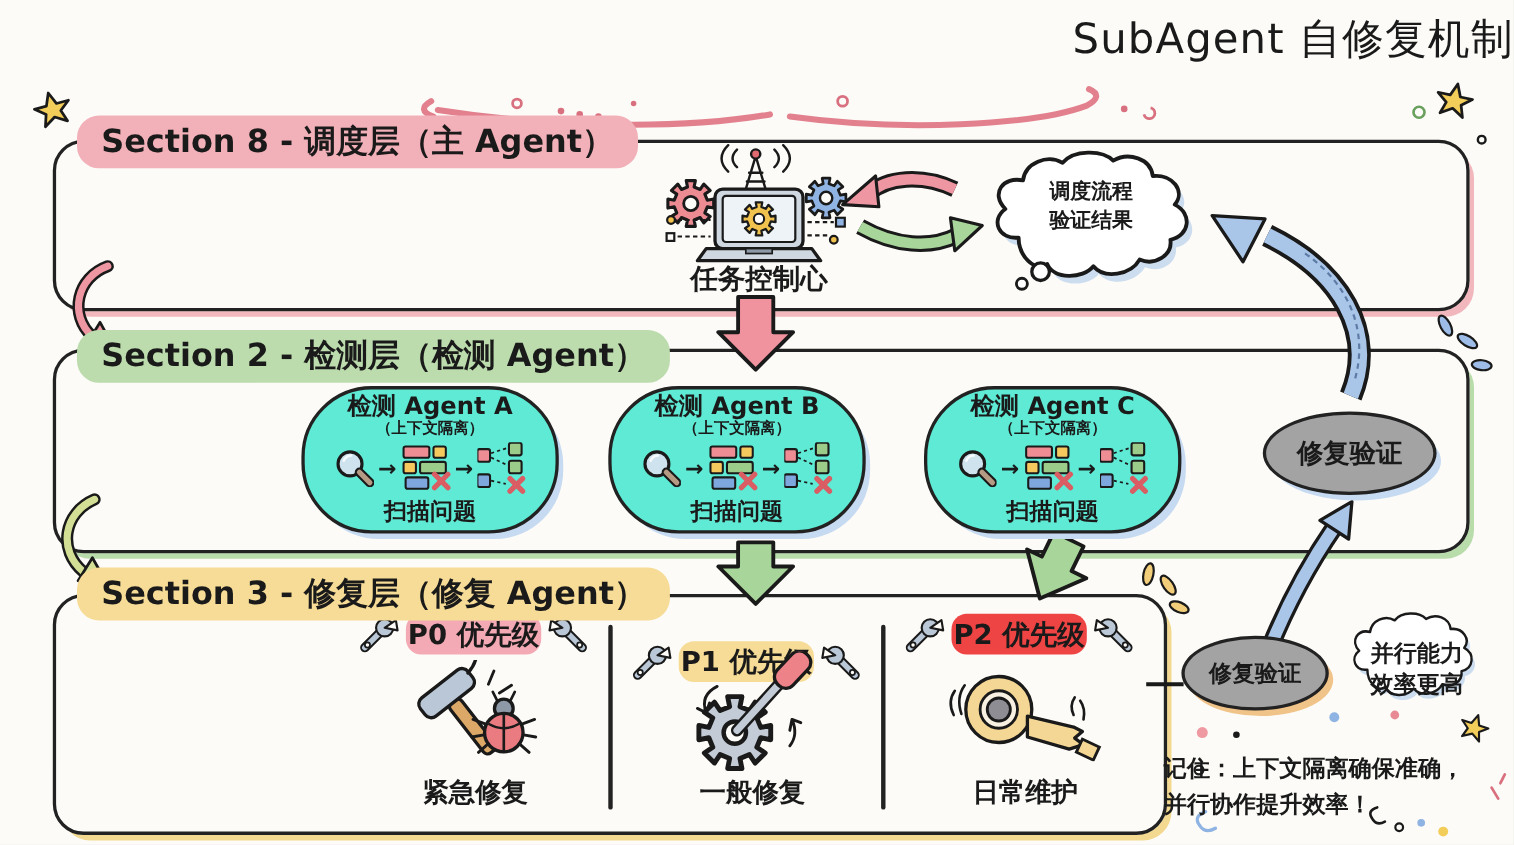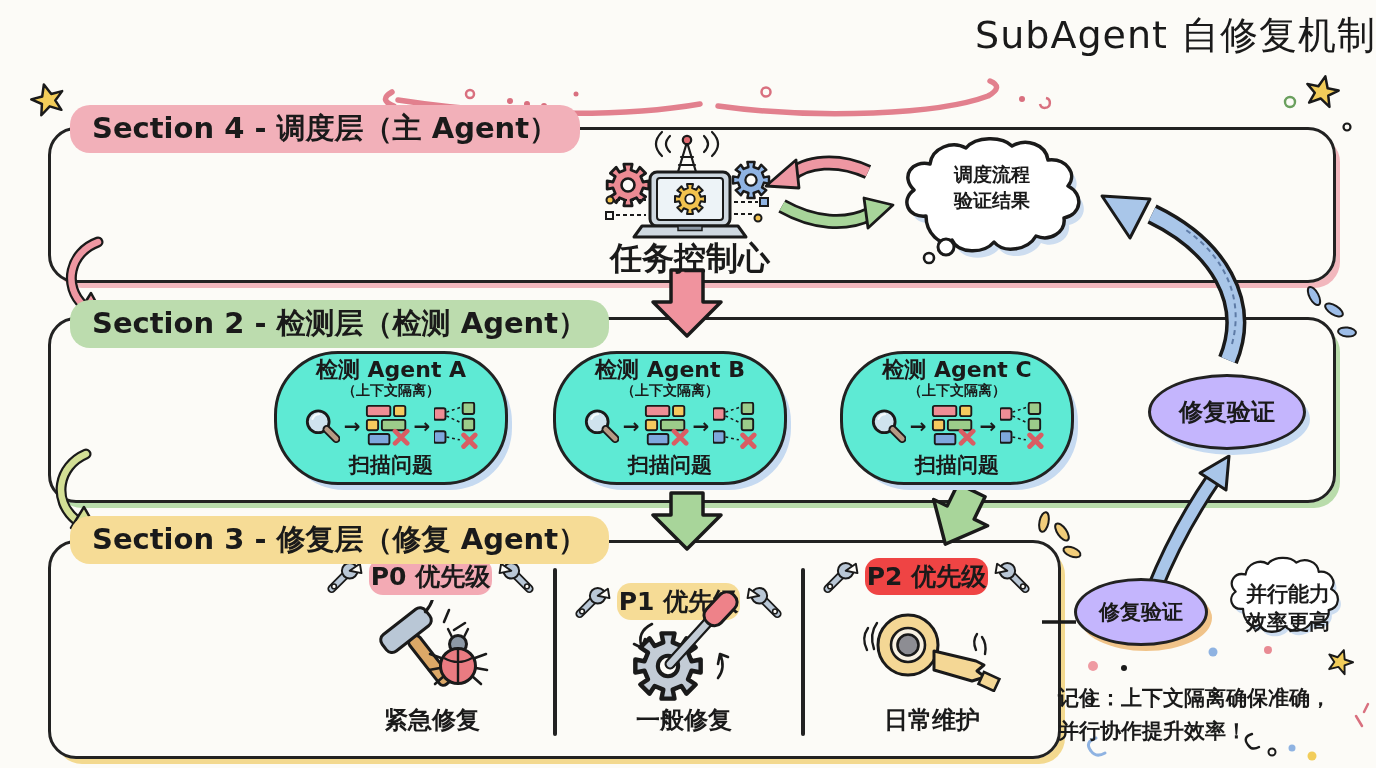--- a/index.html
+++ b/index.html
@@ -15,21 +15,21 @@
   .pill-green{background:#bcdcae;}
   .pill-yellow{background:#f6dc96;}
   .title{position:absolute;width:100%;text-align:right;top:10px;font-size:38px;font-weight:normal;letter-spacing:1px;z-index:3;}
   .oval{position:absolute;z-index:3;background:#5eead4;border:3.5px solid #222;border-radius:64px;
         box-shadow:6px 7px 0 -2px #c6daf1;display:flex;flex-direction:column;align-items:center;justify-content:center;}
   .oval .t1{font-size:22px;font-weight:bold;line-height:1.15;}
   .oval .t2{font-size:14px;font-weight:bold;line-height:1.2;}
   .oval .cap{font-size:21px;font-weight:bold;margin-top:2px;}
   .scanrow{display:flex;align-items:center;gap:4px;margin-top:3px;}
   .scanrow .ar{font-size:20px;font-weight:bold;line-height:1;}
-  .verify-oval{position:absolute;z-index:3;background:#c4b5fd;border:3.5px solid #222;border-radius:50%;
+  .verify-oval{position:absolute;z-index:3;background:#a3a3a3;border:3.5px solid #222;border-radius:50%;
         display:flex;align-items:center;justify-content:center;font-weight:bold;}
   .colcap{position:absolute;z-index:3;font-size:24px;font-weight:bold;white-space:nowrap;transform:translateX(-50%);}
   .prow{position:absolute;z-index:3;display:flex;align-items:center;justify-content:center;gap:6px;}
   .ppill{padding:2px 2px;border-radius:14px;font-size:25px;font-weight:bold;white-space:nowrap;}
   .divider{position:absolute;z-index:3;width:3.5px;background:#222;border-radius:2px;}
   .cloudtext{position:absolute;z-index:3;text-align:center;font-weight:bold;transform:translateX(-50%);}
   .note{position:absolute;z-index:3;font-weight:bold;font-size:21px;line-height:1.55;}
   svg{display:block;}
   .icon-svg{position:absolute;z-index:3;}
   #overlay{position:absolute;left:0;top:0;z-index:2;pointer-events:none;}
@@ -185,21 +185,21 @@
       <circle cx="1090" cy="700" r="4" fill="none" stroke="#1a1a1a" stroke-width="2"></circle>
       <path d="M1096,738 q-12,4 -5,13 q5,7 14,2" stroke="#8fb3e2" stroke-width="3" fill="none" stroke-linecap="round"></path>
       <path d="M1252,734 q-10,3 -4,11 q4,6 11,2" stroke="#1a1a1a" stroke-width="2.4" fill="none" stroke-linecap="round"></path>
       <circle cx="1272" cy="752" r="3.5" fill="#1a1a1a" fill-opacity="0" stroke="#1a1a1a" stroke-width="2"></circle>
       <circle cx="1312" cy="756" r="4.5" fill="#f2cd5a"></circle>
       <circle cx="1292" cy="748" r="3.5" fill="#8fb3e2"></circle>
       <path d="M1356,716 l6,10 M1368,704 l-4,8" stroke="#d9707f" stroke-width="2.5" stroke-linecap="round"></path>
     </g>
   </svg>
 
-  <div class="pill pill-pink" style="left:70px;top:105px;">Section 4 - 调度层（主 Agent）</div>
+  <div class="pill pill-pink" style="left:70px;top:105px;">Section 8 - 调度层（主 Agent）</div>
   <div class="pill pill-green" style="left:70px;top:300px;">Section 2 - 检测层（检测 Agent）</div>
   <div class="pill pill-yellow" style="left:70px;top:516px;">Section 3 - 修复层（修复 Agent）</div>
 
   <svg class="icon-svg" style="left:600px;top:130px;" width="180" height="112" viewBox="0 0 180 112">
     <path d="M70,22 Q62,14 70,6 M62,26 Q50,14 62,2 M104,22 Q112,14 104,6 M112,26 Q124,14 112,2" stroke="#1a1a1a" stroke-width="2.2" fill="none" stroke-linecap="round"></path>
     <path d="M87,12 L78,42 M87,12 L96,42 M81,27 L93,27 M79,35 L95,35" stroke="#1a1a1a" stroke-width="2.2" stroke-linecap="round"></path>
     <circle cx="87" cy="10" r="4.2" fill="#e06a70" stroke="#1a1a1a" stroke-width="2.2"></circle>
     <use href="#gear" transform="translate(28,55) scale(1.18)" fill="#ed8b93"></use>
     <use href="#gear" transform="translate(151,50) scale(1.02)" fill="#8fb3e2"></use>
     <rect x="50" y="42" width="80" height="54" rx="7" fill="#cfd8e0" stroke="#1a1a1a" stroke-width="3"></rect>
@@ -209,21 +209,21 @@
     <rect x="78" y="96" width="24" height="4.5" fill="#8d99a6" stroke="#1a1a1a" stroke-width="1.5"></rect>
     <circle cx="10" cy="70" r="3.5" fill="#f2c24e" stroke="#1a1a1a" stroke-width="2"></circle>
     <path d="M16,70 H46" stroke="#1a1a1a" stroke-width="2" stroke-dasharray="4,3"></path>
     <rect x="6" y="82" width="7" height="7" fill="none" stroke="#1a1a1a" stroke-width="2"></rect>
     <path d="M16,85 H46" stroke="#1a1a1a" stroke-width="2" stroke-dasharray="4,3"></path>
     <path d="M134,72 H158" stroke="#1a1a1a" stroke-width="2" stroke-dasharray="4,3"></path>
     <rect x="160" y="68" width="8" height="8" fill="#8fb3e2" stroke="#1a1a1a" stroke-width="2"></rect>
     <path d="M134,84 H152" stroke="#1a1a1a" stroke-width="2" stroke-dasharray="4,3"></path>
     <circle cx="158" cy="88" r="3.5" fill="#f2c24e" stroke="#1a1a1a" stroke-width="2"></circle>
   </svg>
-  <div class="abs" style="left:690px;top:237px;transform:translateX(-50%);font-size:32px;font-weight:bold;z-index:3;white-space:nowrap;">任务控制心</div>
+  <div class="abs" style="left:690px;top:237px;transform:translateX(-50%);font-size:25px;font-weight:bold;z-index:3;white-space:nowrap;">任务控制心</div>
 
   <div class="cloudtext" style="left:992px;top:162px;font-size:19px;line-height:1.35;">
     <div>调度流程</div>
     <div>验证结果</div>
   </div>
 
   <div class="oval" style="left:274px;top:351px;width:228px;height:128px;">
     <div class="t1">检测 Agent A</div>
     <div class="t2">（上下文隔离）</div>
     <div class="scanrow">

